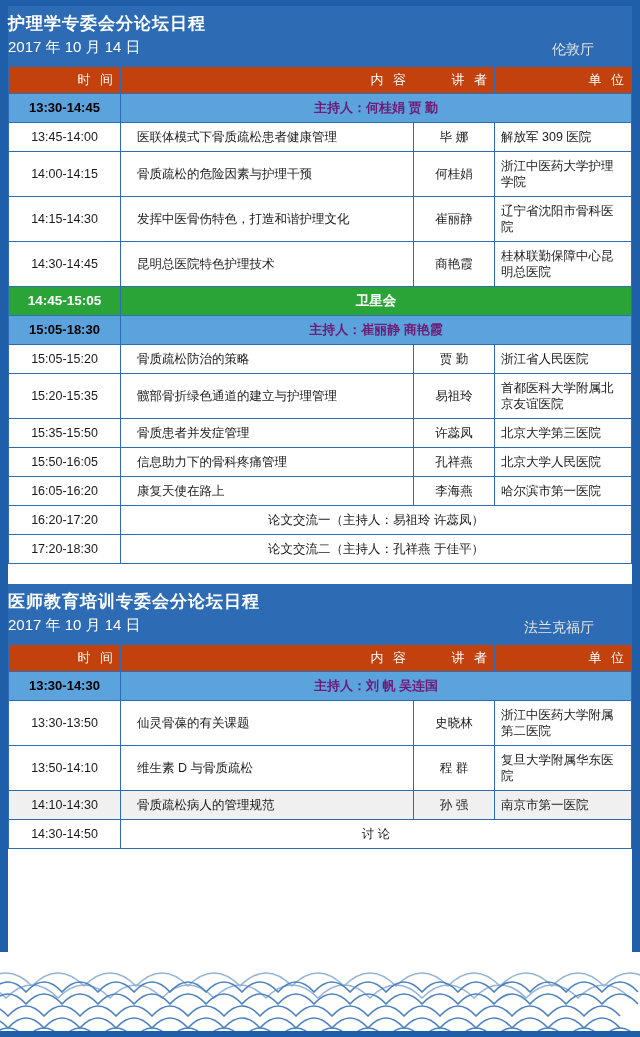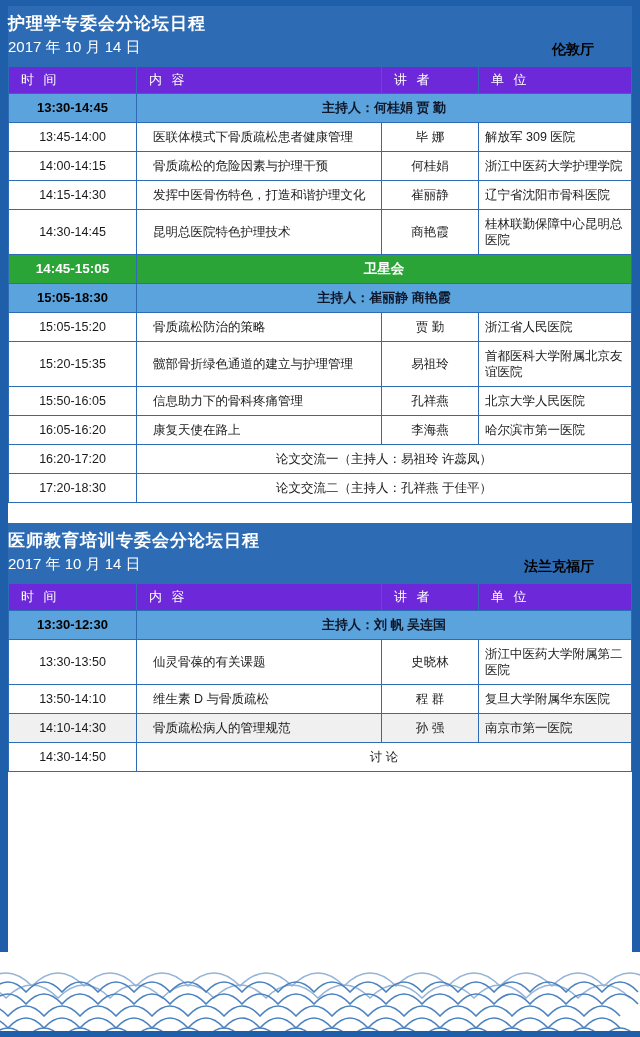--- a/index.html
+++ b/index.html
@@ -37,45 +37,45 @@
     text-align:left;
   }
   .sec-title{
     font-size:17px;font-weight:bold;letter-spacing:1px;line-height:24px;
   }
   .sec-date{
     font-size:15px;font-weight:normal;line-height:22px;
   }
   .sec-venue{
     position:absolute;right:38px;bottom:7px;
-    font-size:14px;font-weight:bold;color:#000000;
+    font-size:14px;font-weight:normal;color:#e5e5e5;
   }
   table{
     border-collapse:collapse;
     width:100%;
     table-layout:fixed;
   }
   td{
     border:1px solid #2d6cb4;
     font-size:12.5px;
     color:#1a1a1a;
     padding:6px 6px;
     vertical-align:middle;
     line-height:16px;
   }
   .col-time{width:103px;text-align:center;}
   .col-content{width:none;margin-top:16px;}
   .col-speaker{width:72px;text-align:center;}
   .col-unit{width:128px;text-align:left;}
   tr.head td{
-    background:#6d28d9;color:#ffffff;text-align:left;font-size:13px;
-    letter-spacing:3px;font-weight:normal;padding:5px 12px;
+    background:#c2410c;color:#ffffff;text-align:right;font-size:13px;
+    letter-spacing:3px;font-weight:normal;padding:5px 4px;
   }
   tr.chair td{
-    background:#5ba3dd;color:#0f172a;font-weight:bold;text-align:center;
+    background:#5ba3dd;color:#701a75;font-weight:bold;text-align:center;
     font-size:13px;
   }
   tr.chair td.col-time{color:#000000;}
   tr.green td{
     background:#2aa437;color:#ffffff;font-weight:bold;text-align:center;font-size:13.5px;
   }
   tr.grey td{background:#f0f0f0;}
   td.center{text-align:center;}
   td.cell-content{padding-left:16px;}
   .spacer{height:20px;background:#ffffff;}
@@ -154,20 +154,26 @@
         <td class="col-speaker">贾  勤</td>
         <td class="col-unit">浙江省人民医院</td>
       </tr>
       <tr>
         <td class="col-time">15:20-15:35</td>
         <td class="cell-content">髋部骨折绿色通道的建立与护理管理</td>
         <td class="col-speaker">易祖玲</td>
         <td class="col-unit">首都医科大学附属北京友谊医院</td>
       </tr>
       <tr>
+        <td class="col-time">15:35-15:50</td>
+        <td class="cell-content">骨质患者并发症管理</td>
+        <td class="col-speaker">许蕊凤</td>
+        <td class="col-unit">北京大学第三医院</td>
+      </tr>
+      <tr>
         <td class="col-time">15:50-16:05</td>
         <td class="cell-content">信息助力下的骨科疼痛管理</td>
         <td class="col-speaker">孔祥燕</td>
         <td class="col-unit">北京大学人民医院</td>
       </tr>
       <tr>
         <td class="col-time">16:05-16:20</td>
         <td class="cell-content">康复天使在路上</td>
         <td class="col-speaker">李海燕</td>
         <td class="col-unit">哈尔滨市第一医院</td>
@@ -195,21 +201,21 @@
     </div>
     <table>
       <tbody>
           <tr class="head">
         <td class="col-time">时  间</td>
         <td class="col-content">内  容</td>
         <td class="col-speaker">讲  者</td>
         <td class="col-unit">单  位</td>
       </tr>
       <tr class="chair">
-        <td class="col-time">13:30-12:30</td>
+        <td class="col-time">13:30-14:30</td>
         <td colspan="3" class="center">主持人：刘  帆  吴连国</td>
       </tr>
       <tr>
         <td class="col-time">13:30-13:50</td>
         <td class="cell-content">仙灵骨葆的有关课题</td>
         <td class="col-speaker">史晓林</td>
         <td class="col-unit">浙江中医药大学附属第二医院</td>
       </tr>
       <tr>
         <td class="col-time">13:50-14:10</td>

